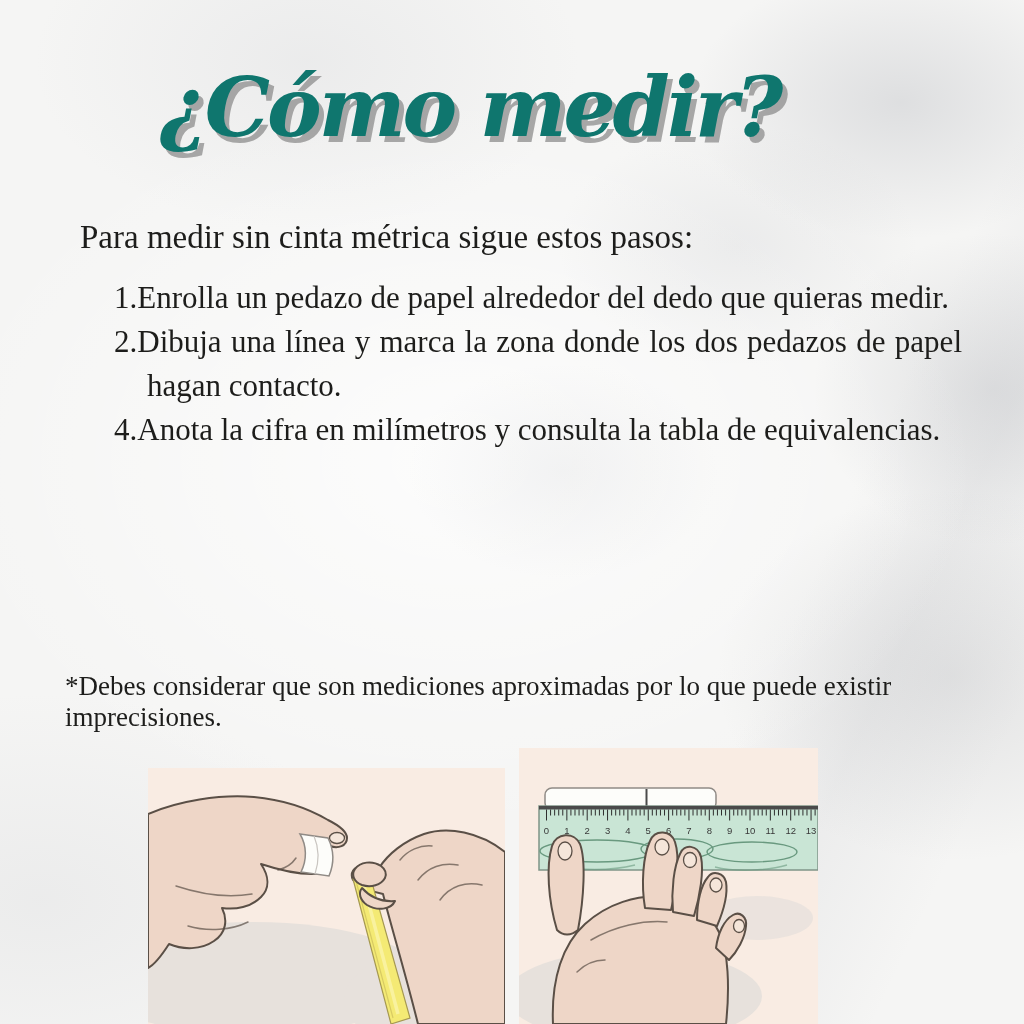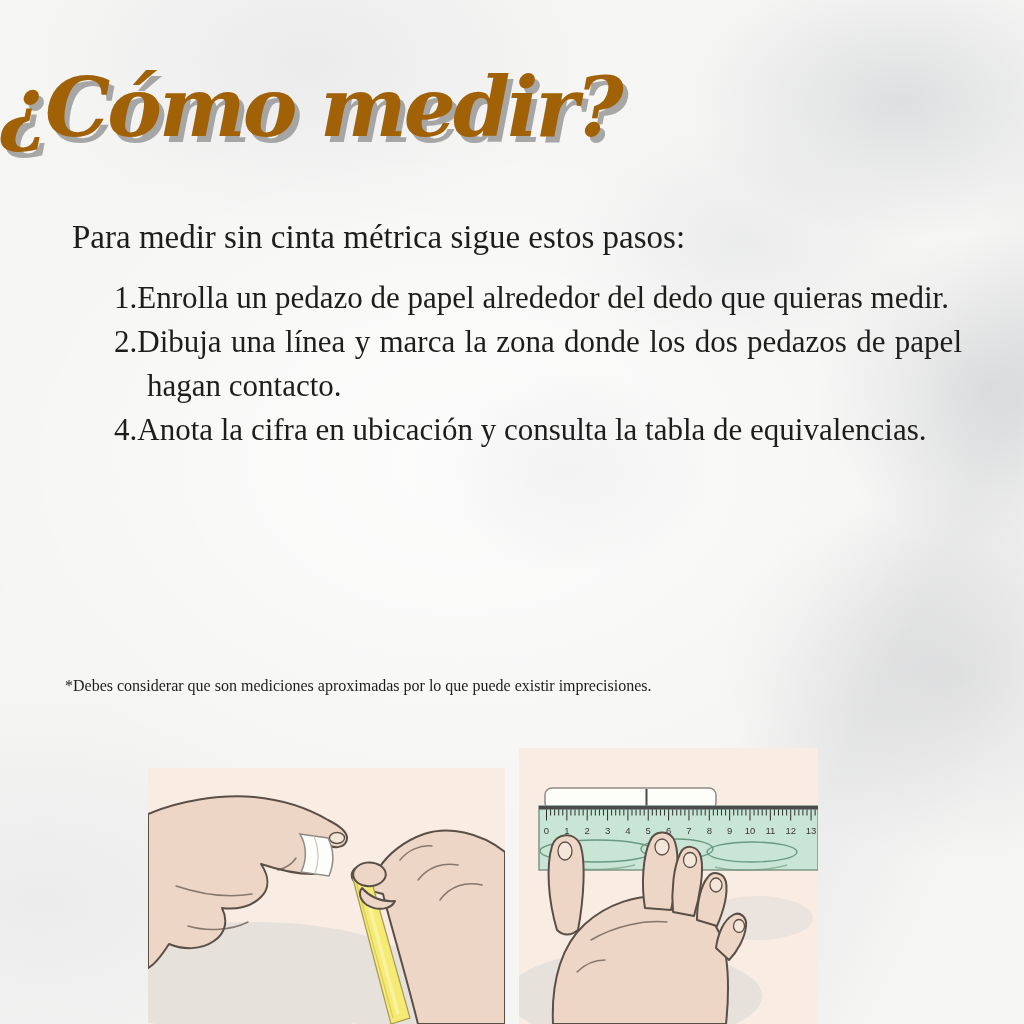--- a/index.html
+++ b/index.html
@@ -12,35 +12,35 @@
       radial-gradient(ellipse 300px 260px at 97% 38%, rgba(160,163,170,.26), transparent 60%),
       radial-gradient(ellipse 380px 300px at 93% 66%, rgba(150,152,158,.20), transparent 62%),
       radial-gradient(ellipse 300px 200px at 72% 24%, rgba(175,178,184,.16), transparent 60%),
       radial-gradient(ellipse 420px 260px at 30% 6%, rgba(190,192,198,.18), transparent 65%),
       radial-gradient(ellipse 500px 320px at 4% 88%, rgba(185,187,192,.16), transparent 65%),
       radial-gradient(ellipse 260px 180px at 55% 46%, rgba(176,179,185,.12), transparent 60%),
       radial-gradient(ellipse 700px 500px at 45% 45%, rgba(255,255,255,.75), transparent 75%),
       linear-gradient(115deg, transparent 72%, rgba(158,161,170,.10) 80%, transparent 90%);
   }
   .title{
-    position:absolute;top:4px;left:0;width:940px;text-align:left;
+    position:absolute;top:4px;left:0;width:940px;text-align:center;
     font-family:"DejaVu Serif",serif;font-style:italic;font-weight:700;
-    font-size:82px;letter-spacing:-3px;color:#a16207;
+    font-size:82px;letter-spacing:-3px;color:#0f766e;
     text-shadow:5px 6px 0 rgba(140,140,140,.75);
   }
-  .intro{position:absolute;left:72px;top:186px;font-size:33px;}
+  .intro{position:absolute;left:80px;top:186px;font-size:33px;}
   .steps{
     position:absolute;left:98px;top:260px;width:848px;
     font-size:31px;line-height:44px;list-style:none;margin:16px;padding:0;
   }
   .step{
     text-align:justify;text-align-last:left;
     padding-left:33px;text-indent:-33px;
   }
-  .footnotes{position:absolute;left:65px;top:671px;font-size:16px;line-height:30.5px;}
+  .footnotes{position:absolute;left:65px;top:671px;font-size:27px;line-height:30.5px;}
   .footnote{margin:0;}
   .illus{position:absolute;}
   .illus svg{display:block;}
   .skin{fill:#eed6c7;stroke:#5a4f46;stroke-width:2;stroke-linejoin:round;stroke-linecap:round;}
   .nail{fill:#f5e6da;stroke:#5a4f46;stroke-width:1.3;}
   .crease{fill:none;stroke:#5a4f46;stroke-width:1.5;opacity:.7;stroke-linecap:round;}
   .shadow{fill:#e7e1dc;}
   .paper{fill:#fdfdfa;stroke:#908b86;stroke-width:1.5;}
   .ruler-body{fill:#c9e5d5;stroke:#7f9488;stroke-width:1.5;}
   .groove{fill:none;stroke:#69997f;stroke-width:1.4;}
@@ -51,21 +51,21 @@
 </head>
 <body>
 
 <h1 class="title">¿Cómo medir?</h1>
 
 <p class="intro">Para medir sin cinta métrica sigue estos pasos:</p>
 
 <ol class="steps">
   <li class="step"><span>1.</span><span>Enrolla un pedazo de papel alrededor del dedo que quieras medir.</span></li>
   <li class="step"><span>2.</span><span>Dibuja una línea y marca la zona donde los dos pedazos de papel hagan contacto.</span></li>
-  <li class="step"><span>4.</span><span>Anota la cifra en ubicación y consulta la tabla de equivalencias.</span></li>
+  <li class="step"><span>4.</span><span>Anota la cifra en milímetros y consulta la tabla de equivalencias.</span></li>
 </ol>
 
 <div class="footnotes">
   <p class="footnote">*Debes considerar que son mediciones aproximadas por lo que puede existir imprecisiones.</p>
 </div>
 
 <div class="illus" style="left:148px;top:768px;width:357px;height:256px;">
   <svg width="357" height="256" viewBox="0 0 357 256">
     <rect width="357" height="256" fill="#f9ece3"></rect>
     <g>

